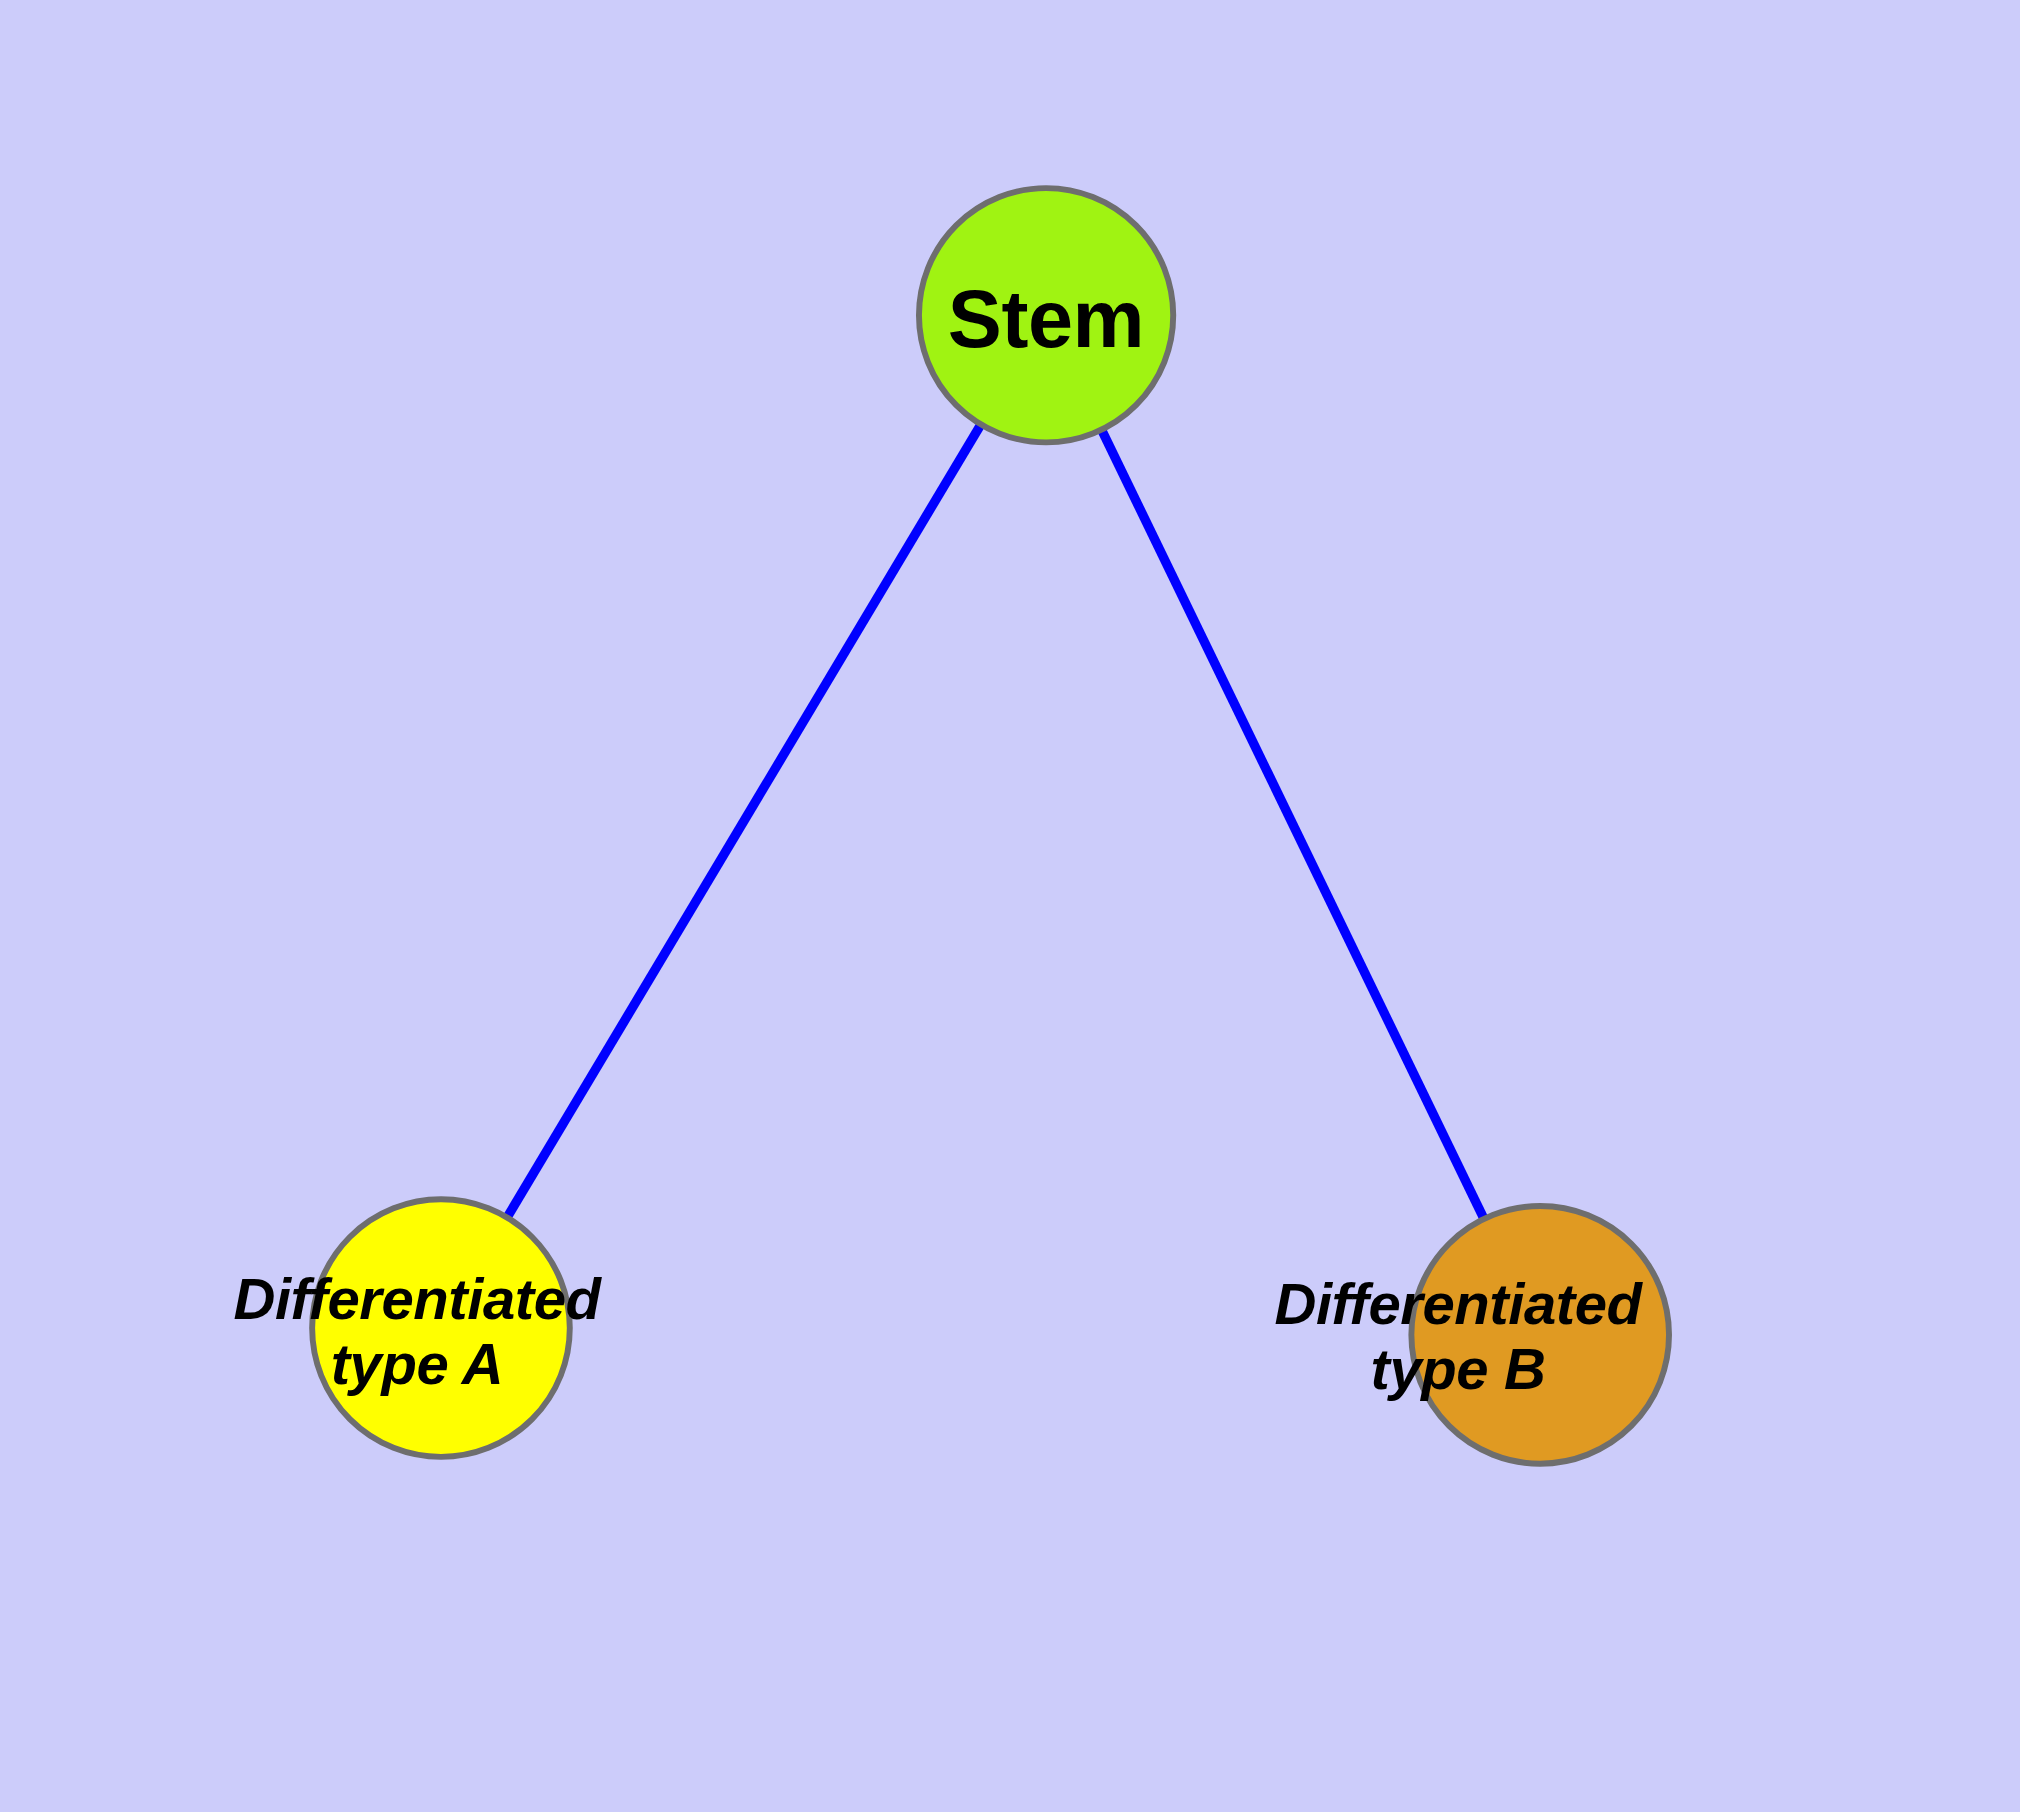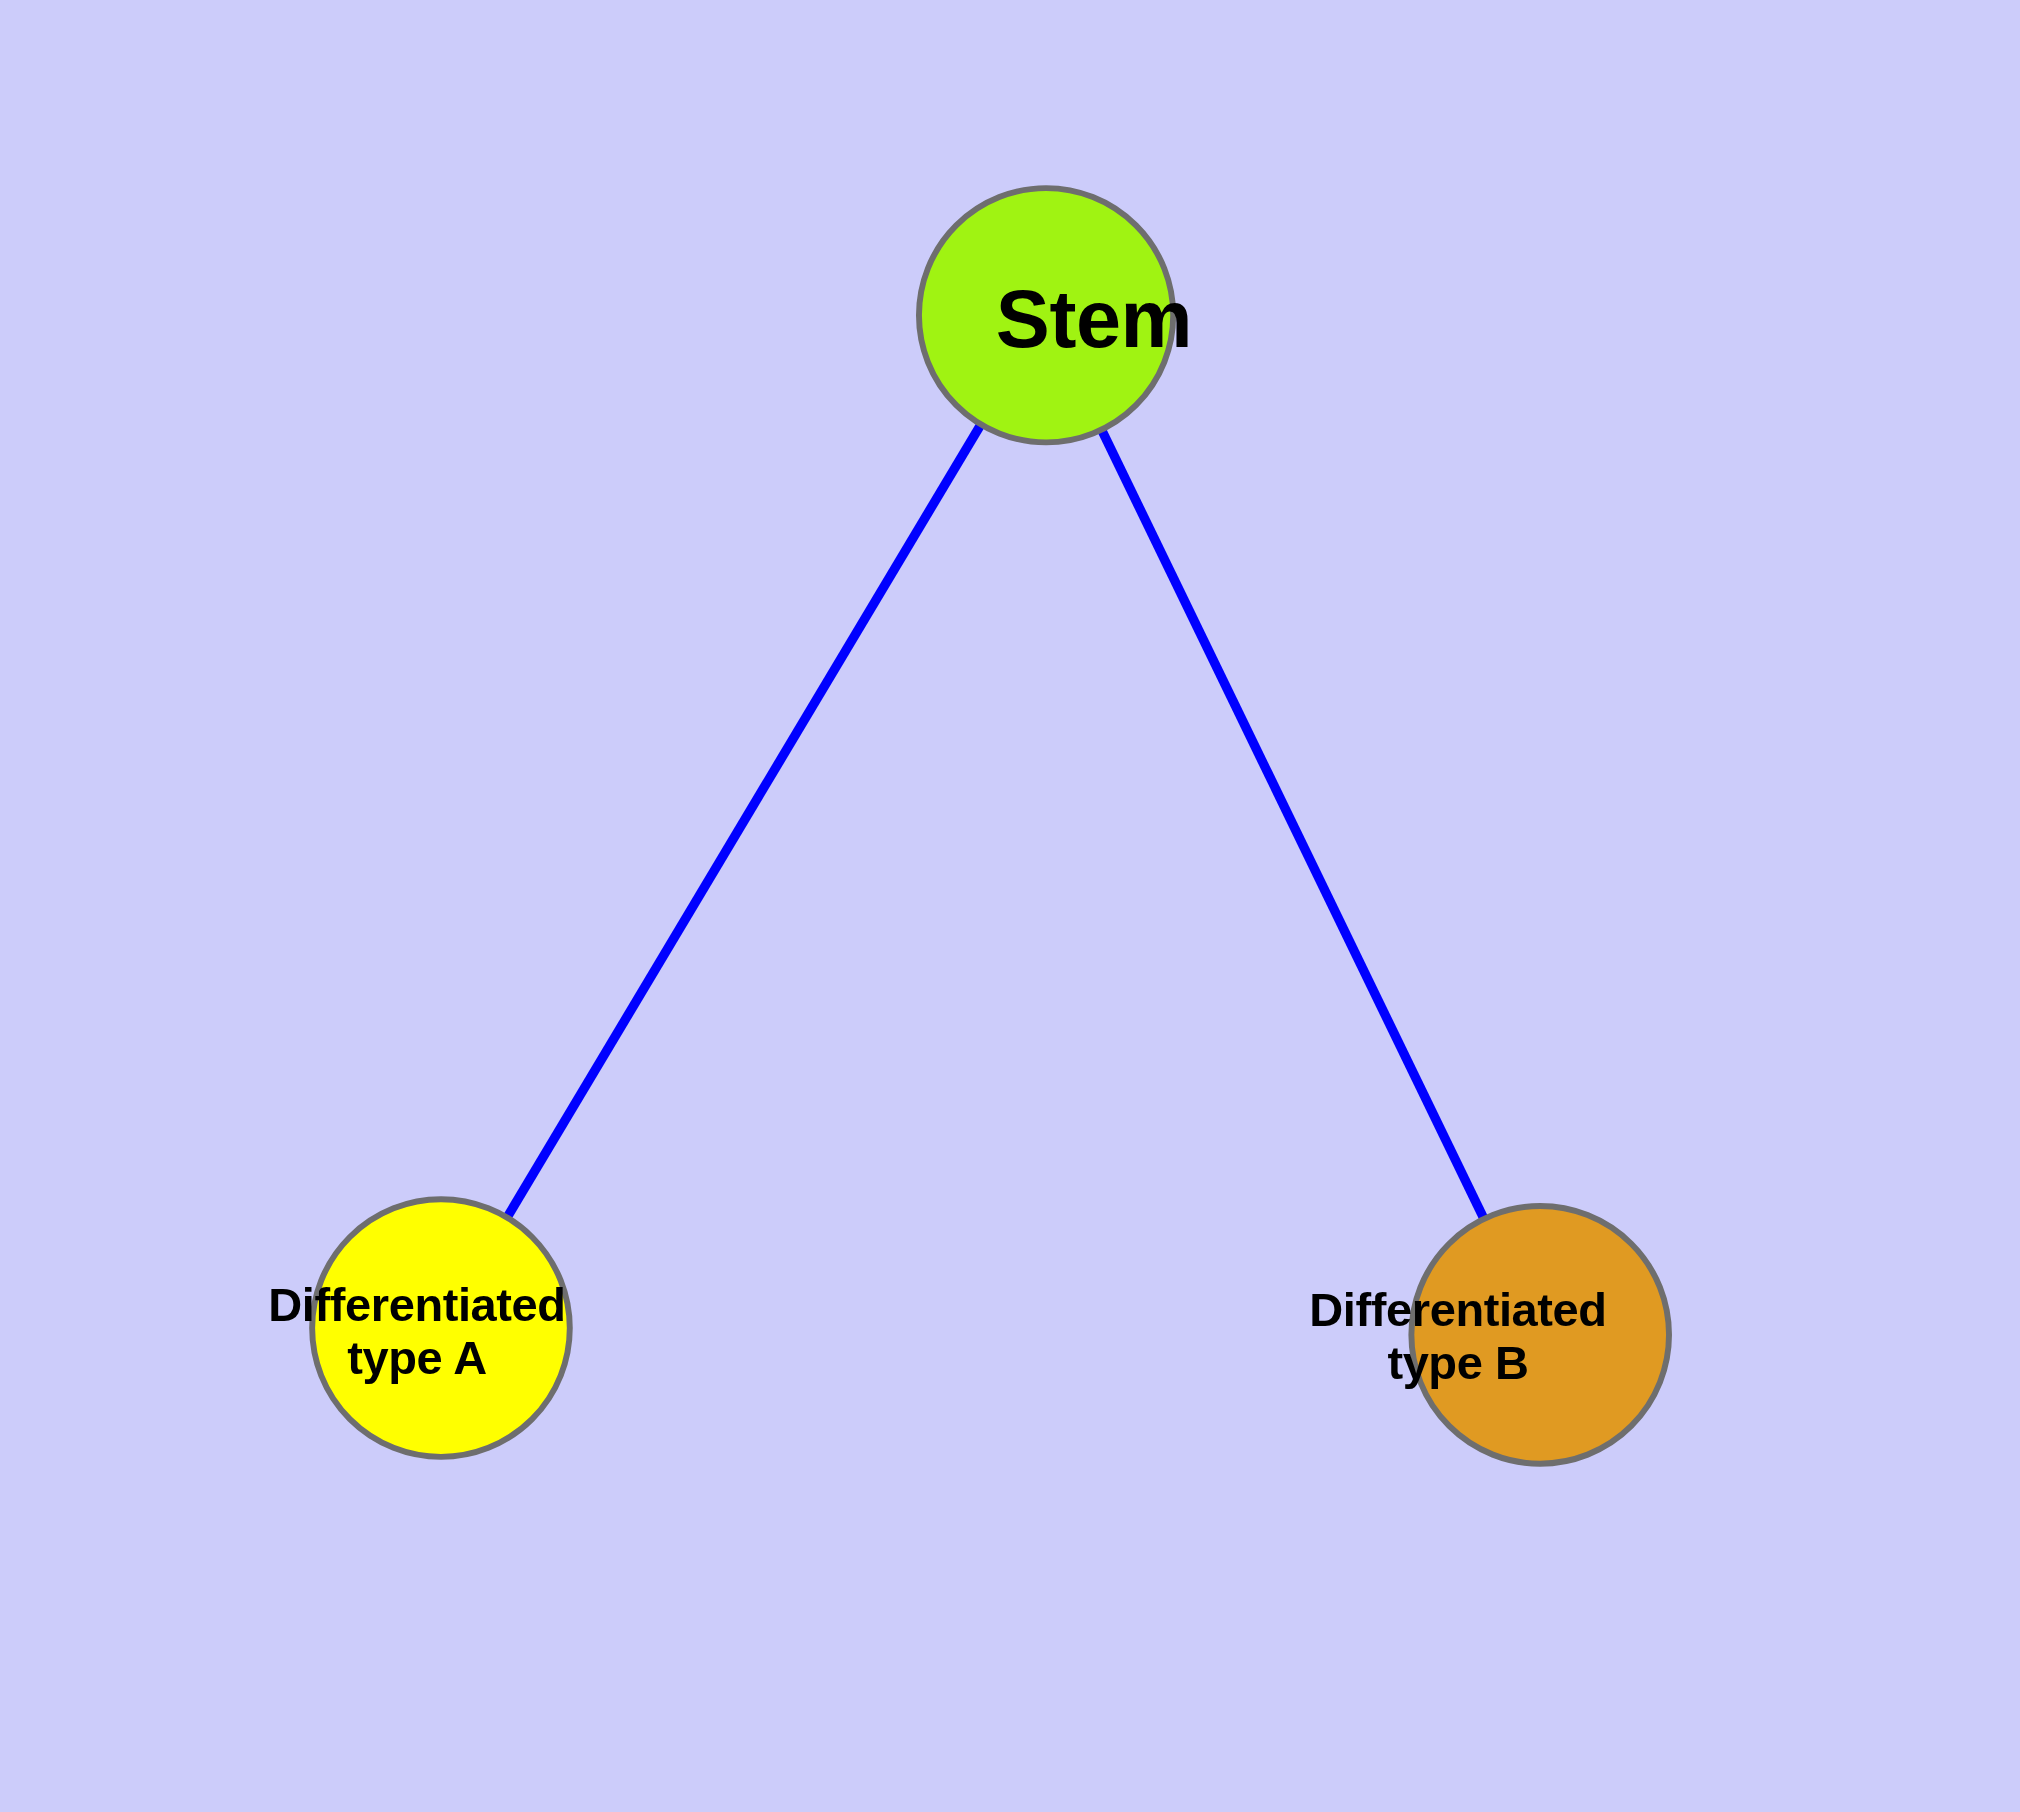--- a/index.html
+++ b/index.html
@@ -37,21 +37,22 @@
     line-height: 1.12;
     white-space: pre-line;
     letter-spacing: -0.4px;
     pointer-events: none;
     transform: translate(-50%, -50%);
   }
   .label-stem {
     font-size: 81px;
   }
   .label-diff {
-    font-size: 47px;
+    font-size: 58px;
+    font-style: italic;
   }
 </style>
 </head>
 <body>
 
 <div id="canvas" style="width: 2021px; height: 1812px;">
 
   <div id="bg-rect" style="width: 2021px; height: 1812px; background: rgb(204, 204, 250);"></div>
 
   <svg id="graph-svg" viewBox="0 0 2384 2138">
@@ -60,21 +61,21 @@
         <line x1="1234" y1="372" x2="1817" y2="1575" stroke="#0000ff" stroke-width="11" stroke-linecap="butt"></line>
       </g>
     <g id="nodes-layer">
         <circle cx="1234" cy="372" r="150" fill="#a0f312" stroke="#6e6e6e" stroke-width="7"></circle>
         <circle cx="520" cy="1567" r="152" fill="#ffff00" stroke="#6e6e6e" stroke-width="7"></circle>
         <circle cx="1817" cy="1575" r="152" fill="#e09a22" stroke="#6e6e6e" stroke-width="7"></circle>
       </g>
   </svg>
 
   <div id="labels-layer">
-      <div class="node-label label-stem" style="left: 1046px; top: 319px; margin-left: 48px;">Stem</div>
+      <div class="node-label label-stem" style="left: 1046px; top: 319px;">Stem</div>
       <div class="node-label label-diff" style="left: 417px; top: 1332px;">Differentiated
 type A</div>
       <div class="node-label label-diff" style="left: 1458px; top: 1337px;">Differentiated
 type B</div>
     </div>
 
 </div>
 
 
 </body></html>

